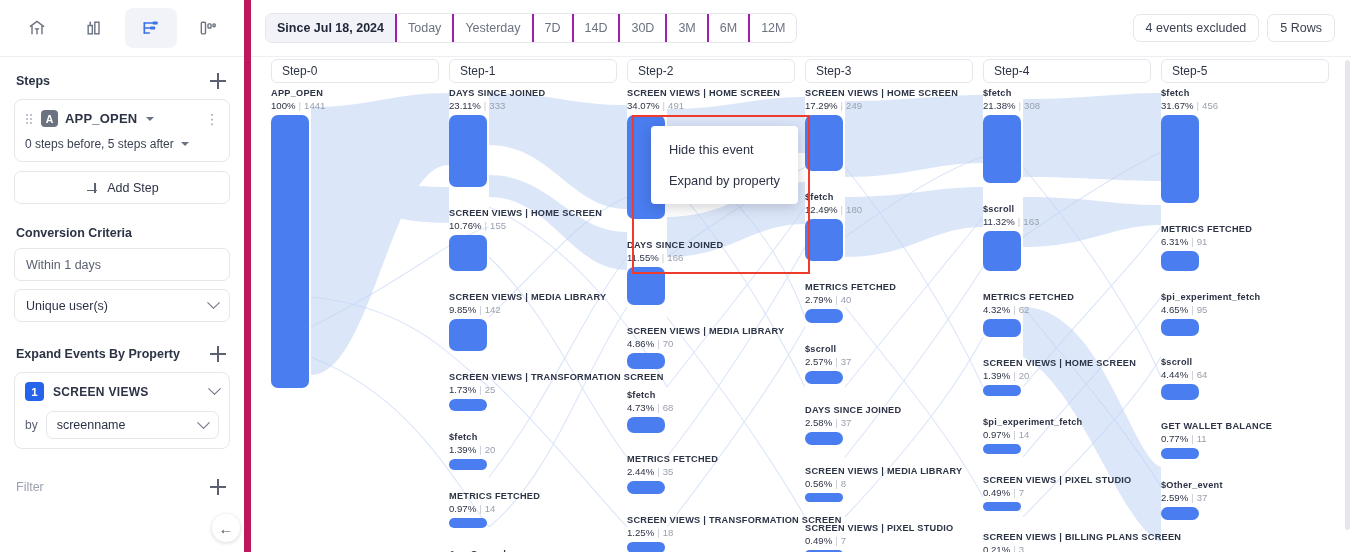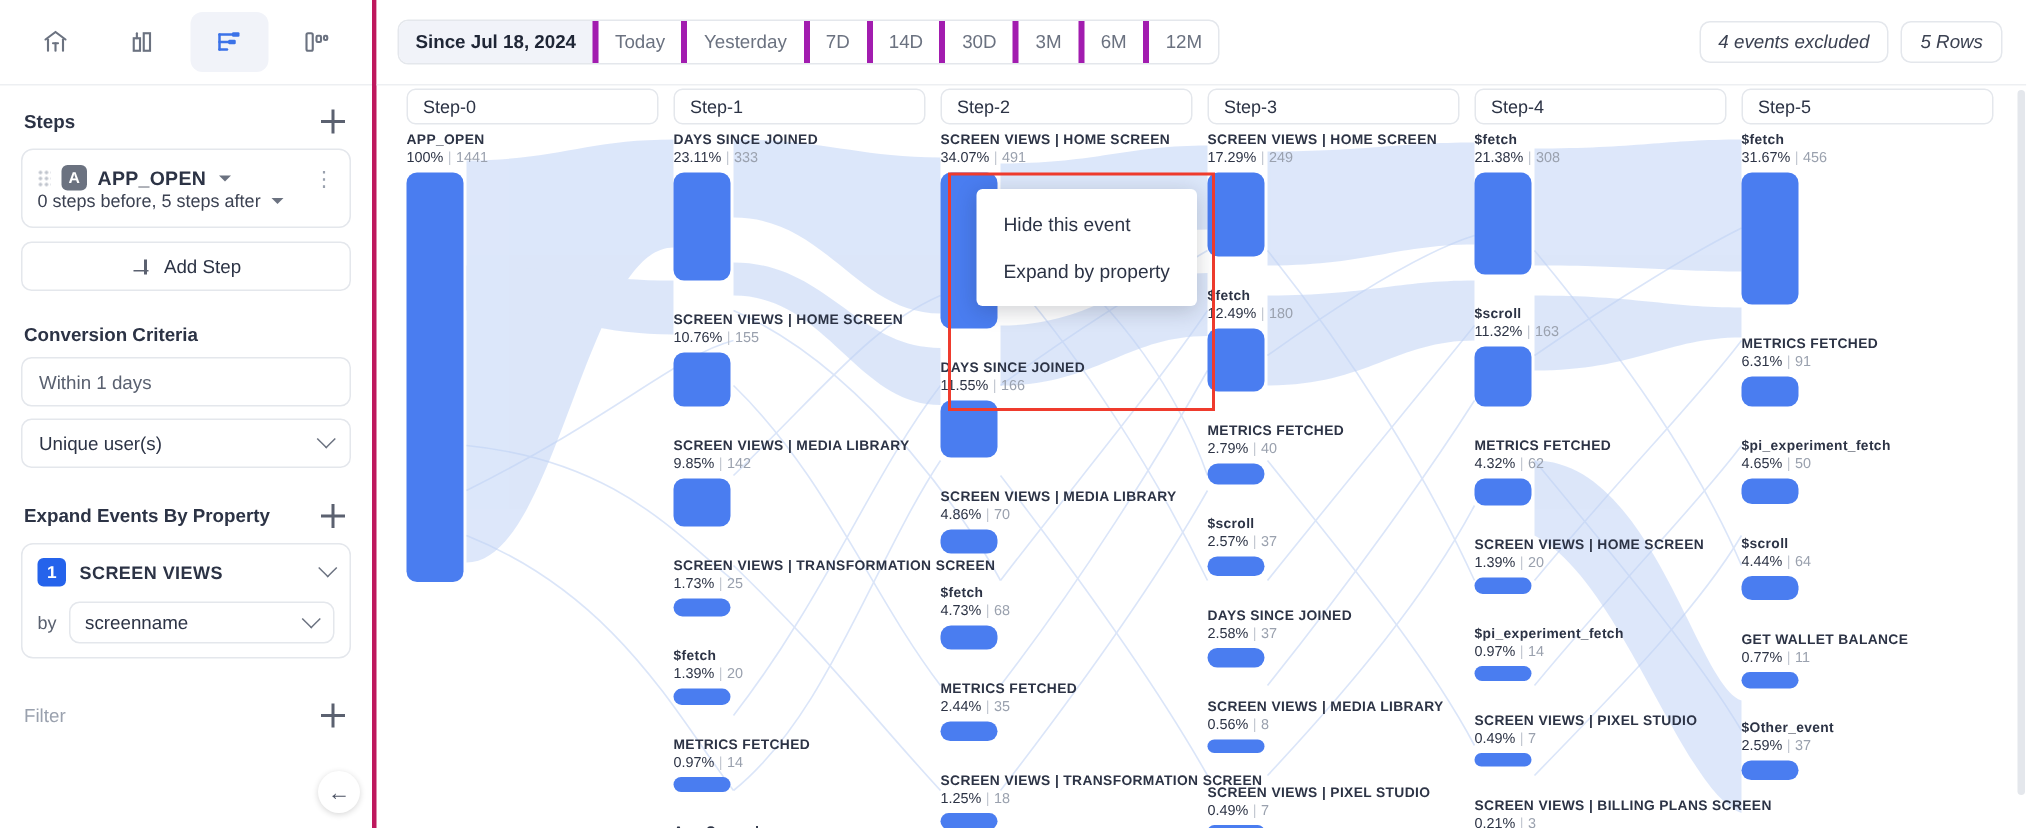--- a/index.html
+++ b/index.html
@@ -10,21 +10,21 @@
     font-family: "Liberation Sans", sans-serif;
     background: #ffffff;
     color: #2c3345;
   }
   #app { position: relative; width: 1351px; height: 552px; display: flex; }
 
   
   .sidebar {
     width: 251px; height: 552px;
     background: #ffffff;
-    border-right: 3px solid #be185d;
+    border-right: 7px solid #be185d;
     position: relative;
     flex: 0 0 251px;
   }
   .side-nav {
     height: 57px;
     display: flex;
     align-items: center;
     justify-content: space-around;
     padding: 0 8px;
     border-bottom: 1px solid #edeff2;
@@ -79,20 +79,21 @@
   .evt-name { font-size: 13px; font-weight: bold; color: #2c3345; letter-spacing: .2px;}
   .chev {
     width: 0; height: 0; margin-left: 2px;
     border-left: 4px solid transparent;
     border-right: 4px solid transparent;
     border-top: 4.5px solid #6b7280;
     flex: 0 0 8px;
   }
   .kebab { margin-left: auto; color: #9aa1ae; font-size: 14px; line-height: 1; cursor: pointer; letter-spacing:0; }
   .card-sub {
+    margin-top: 10px;
     font-size: 12px; color: #3c4252;
     display: flex; align-items: center; gap: 5px;
   }
   .field {
     margin: 0 14px 8px 14px;
     height: 33px;
     border: 1px solid #e4e7ec;
     border-radius: 7px;
     display: flex; align-items: center;
     padding: 0 11px;
@@ -140,26 +141,26 @@
     border-bottom: 1px solid #edeff2;
     background: #fff;
   }
   .range-group {
     display: flex; border: 1px solid #e4e7ec; border-radius: 7px; overflow: hidden; height: 30px;
   }
   .range-item {
     display: flex; align-items: center;
     padding: 0 11px;
     font-size: 12.5px; color: #6b7280;
-    border-right: 4px solid #a21caf;
+    border-right: 2px solid #a21caf;
     cursor: pointer; white-space: nowrap;
   }
   .range-item:last-child { border-right: none; }
   .range-item.active { background: #f1f3f9; color: #1f2636; font-weight: bold; }
-  .topbar-right { margin-left: auto; display: flex; gap: 8px; font-style: italic; }
+  .topbar-right { margin-left: auto; display: flex; gap: 8px; }
   .pill {
     height: 28px; padding: 0 12px;
     border: 1px solid #e4e7ec; border-radius: 7px;
     display: flex; align-items: center;
     font-size: 12.5px; color: #3c4252; cursor: pointer; white-space: nowrap;
     background: #fff;
   }
 
   .canvas { position: relative; width: 1100px; height: 495px; }
   .flows { position: absolute; inset: 0; pointer-events: none; }
@@ -565,21 +566,21 @@
               <div class="node-stats"><span class="pct">31.67%</span><span class="sep">|</span><span class="cnt">456</span></div>
               <div class="node-bar" style="height: 88px;"></div>
             </div>
             <div class="node" style="top: 167px;">
               <div class="node-label">METRICS FETCHED</div>
               <div class="node-stats"><span class="pct">6.31%</span><span class="sep">|</span><span class="cnt">91</span></div>
               <div class="node-bar" style="height: 20px;"></div>
             </div>
             <div class="node" style="top: 235px;">
               <div class="node-label">$pi_experiment_fetch</div>
-              <div class="node-stats"><span class="pct">4.65%</span><span class="sep">|</span><span class="cnt">50</span></div>
+              <div class="node-stats"><span class="pct">4.65%</span><span class="sep">|</span><span class="cnt">95</span></div>
               <div class="node-bar" style="height: 17px;"></div>
             </div>
             <div class="node" style="top: 300px;">
               <div class="node-label">$scroll</div>
               <div class="node-stats"><span class="pct">4.44%</span><span class="sep">|</span><span class="cnt">64</span></div>
               <div class="node-bar" style="height: 16px;"></div>
             </div>
             <div class="node" style="top: 364px;">
               <div class="node-label">GET WALLET BALANCE</div>
               <div class="node-stats"><span class="pct">0.77%</span><span class="sep">|</span><span class="cnt">11</span></div>

